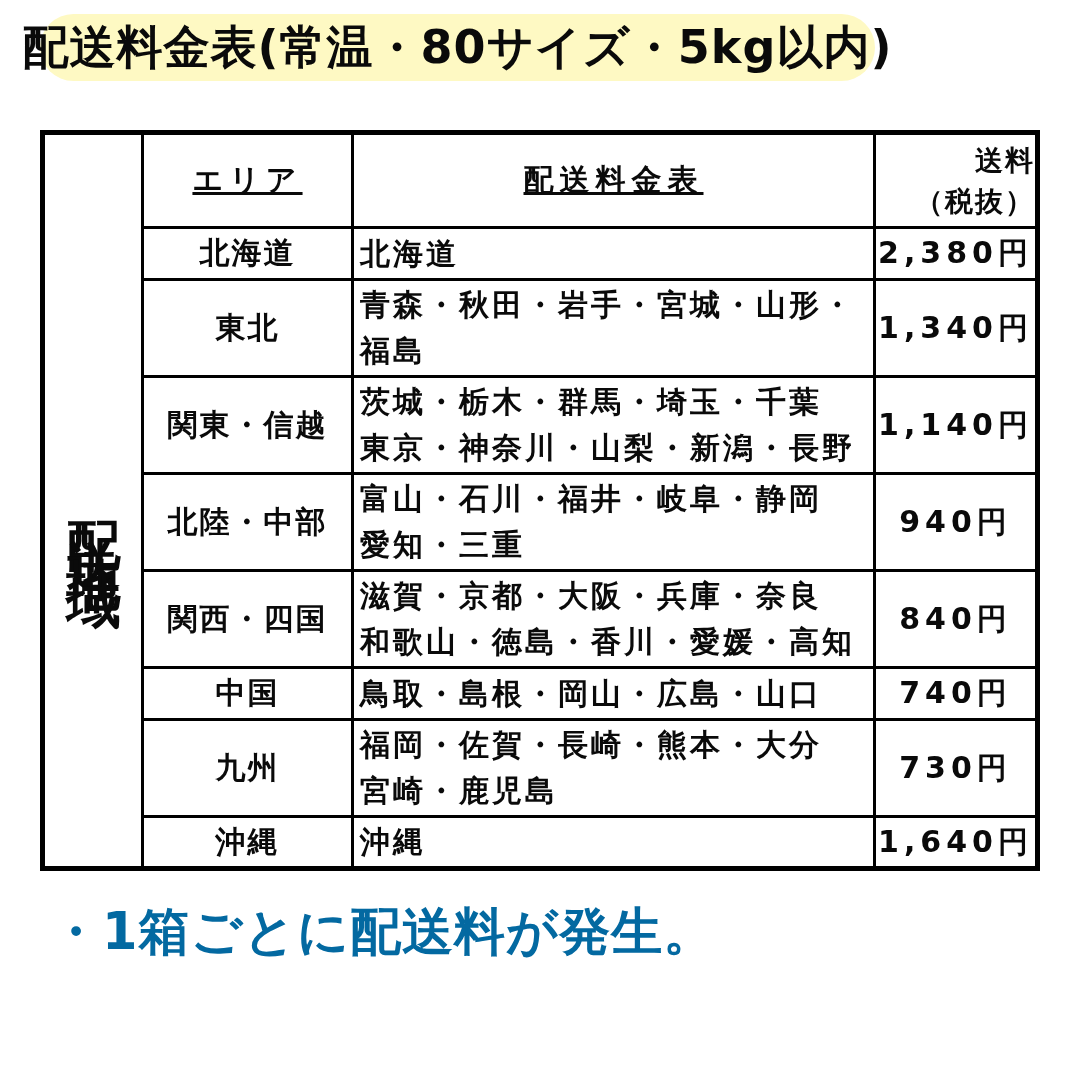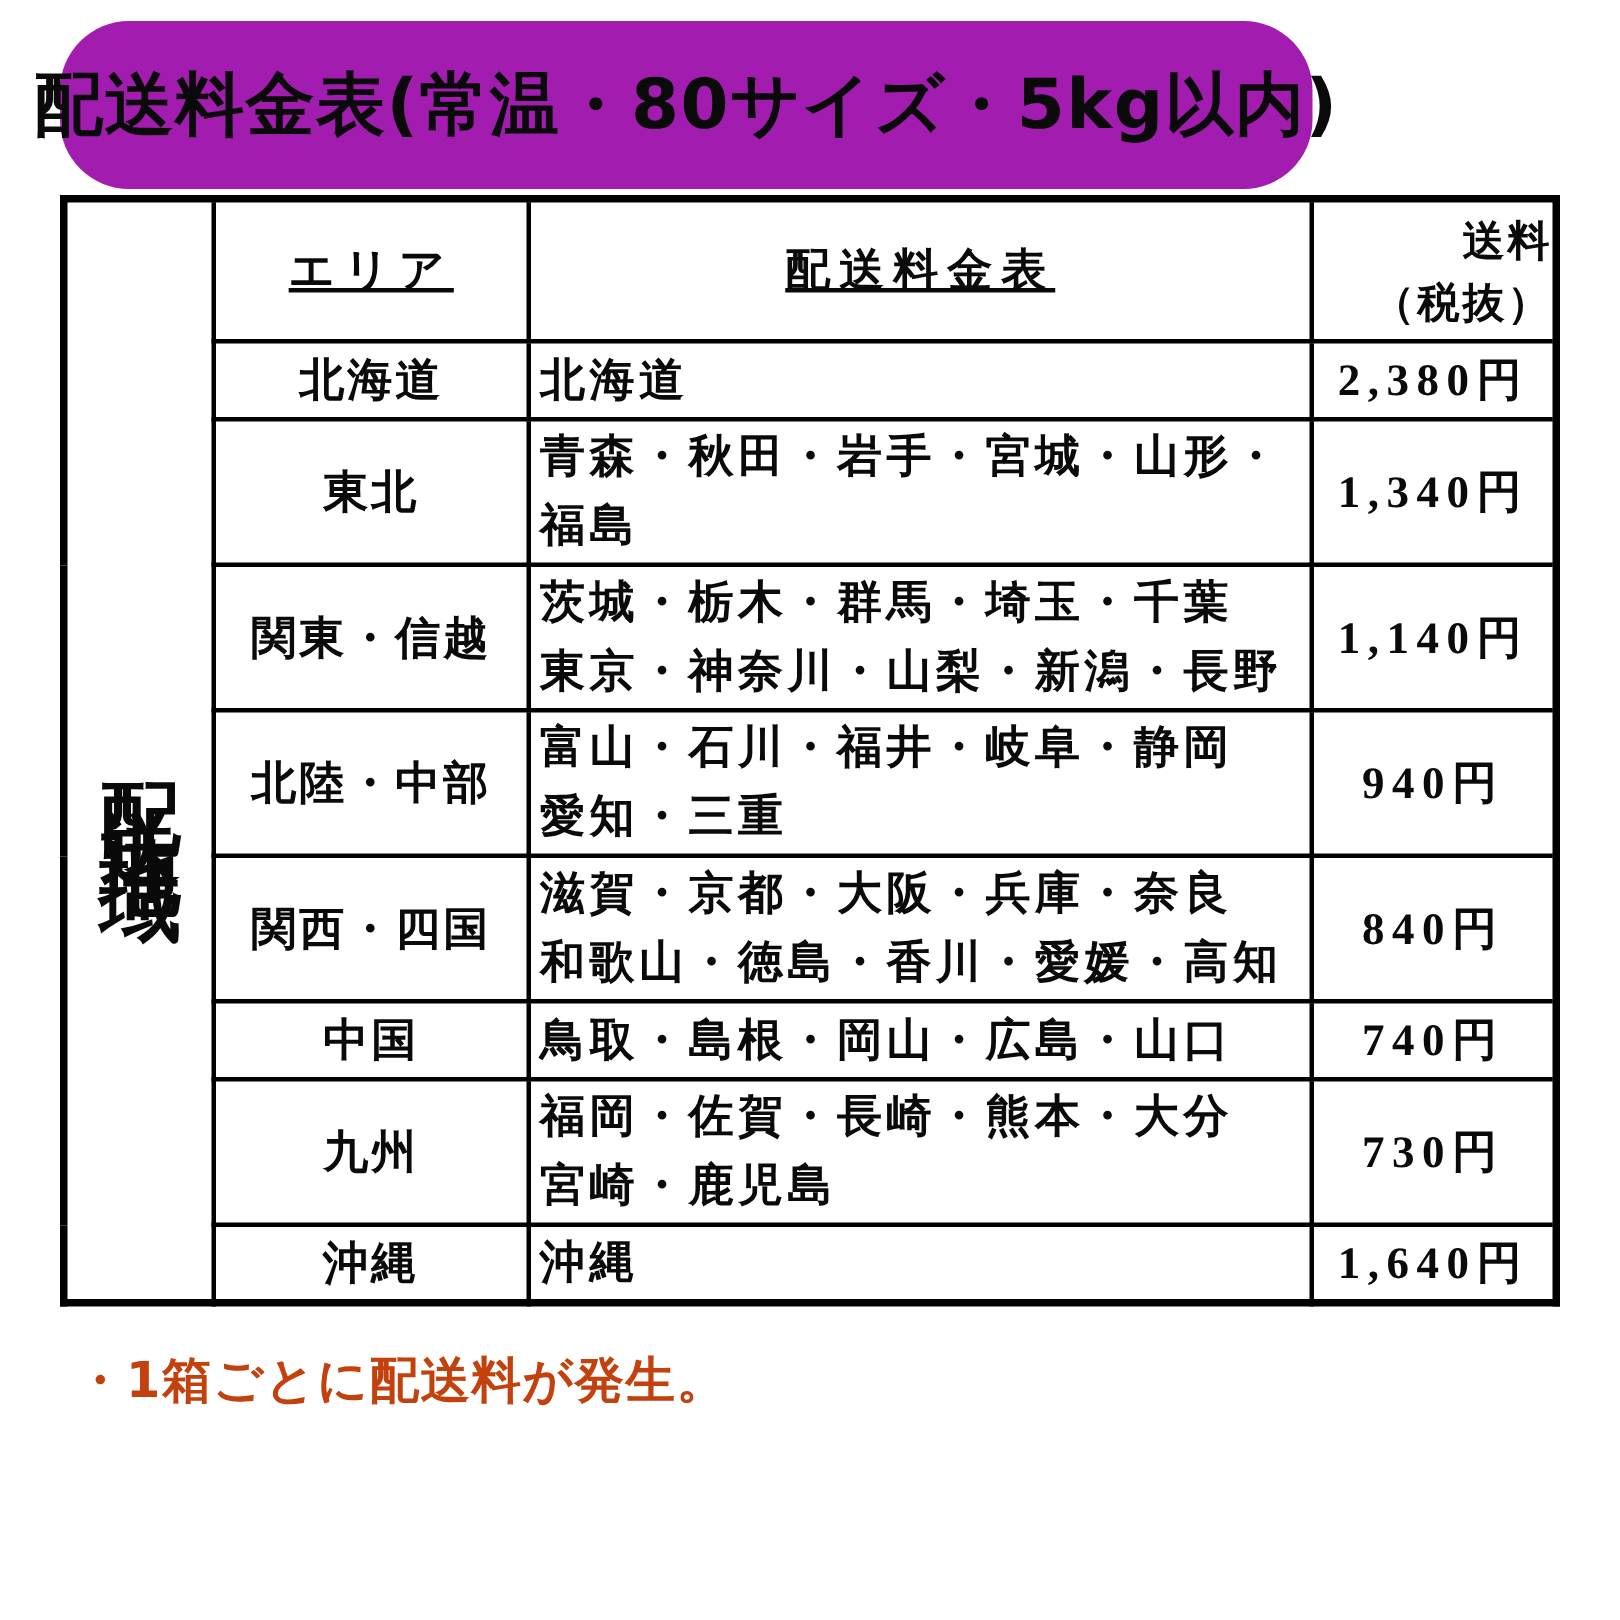--- a/index.html
+++ b/index.html
@@ -8,22 +8,22 @@
     background: #ffffff;
     font-family: "DejaVu Sans", "Liberation Sans", sans-serif;
     font-weight: bold;
     color: #0a0a0a;
   }
   .page { position: relative; width: 1080px; height: 1080px; overflow: hidden; }
 
   
   .banner {
     position: absolute; left: 40px; top: 14px;
-    width: 835px; height: 112px;
-    background: #a21caf;
+    width: 835px; height: 67px;
+    background: #fef9c3;
     border-radius: 46px;
     display: flex; align-items: center; justify-content: center;
   }
   .banner-text { font-size: 46px; letter-spacing: 1px; color: #0a0a0a; white-space: nowrap; }
 
   
   table.fee-table {
     position: absolute; left: 40px; top: 130px;
     border-collapse: collapse;
     table-layout: fixed;
@@ -55,27 +55,27 @@
     margin-top: 30px;
   }
 
   th.h-area, th.h-pref { font-size: 30px; letter-spacing: 6px; text-align: center; text-decoration: underline; }
   th.h-fee { font-size: 28px; text-align: right; letter-spacing: 2px; }
   th.h-fee .fee-line { line-height: 41px; }
 
   td.area-cell { text-align: center; font-size: 30px; letter-spacing: 2px; }
   td.pref-cell { text-align: left; padding-left: 6px; font-size: 30px; letter-spacing: 3px; }
   td.pref-cell .pline { line-height: 46px; white-space: nowrap; }
-  td.fee-cell  { text-align: center; font-size: 30px; letter-spacing: 5px; white-space: nowrap; font-family: Liberation Serif, serif; }
+  td.fee-cell  { text-align: center; font-size: 30px; letter-spacing: 5px; white-space: nowrap; }
 
   
   .note {
     position: absolute; left: 50px; top: 898px;
-    color: #c2410c;
-    font-size: 33px;
+    color: #0369a1;
+    font-size: 51px;
     letter-spacing: 1px;
     white-space: nowrap;
   }
 </style>
 </head>
 <body>
 
 <div class="page">
 
   <div class="banner">

